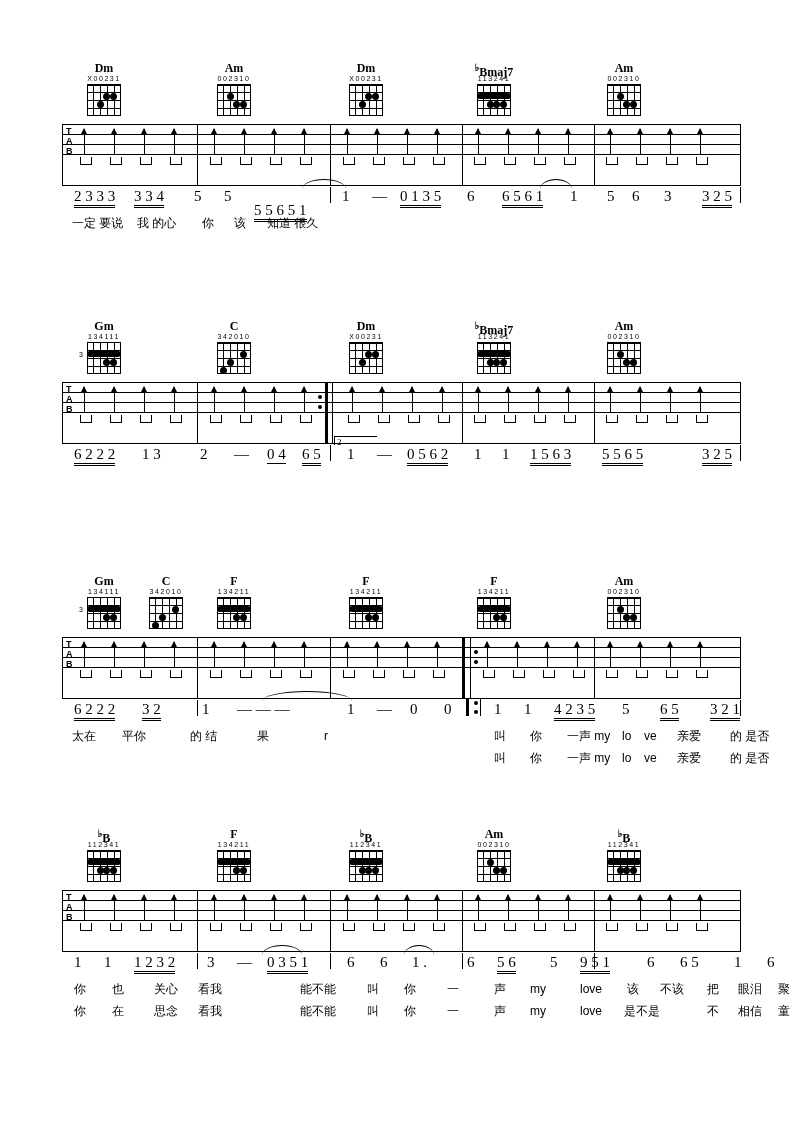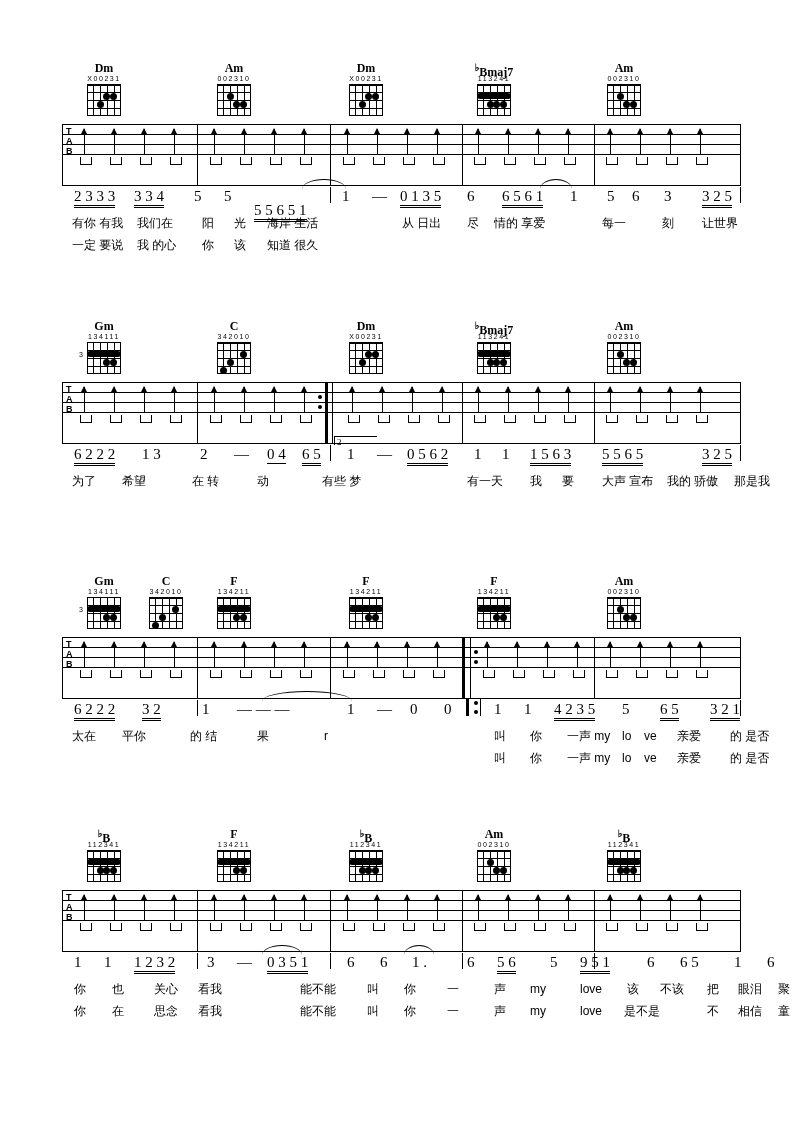--- a/index.html
+++ b/index.html
@@ -447,33 +447,20 @@
       <div class="num" style="left:570px;top:2px;">6</div>
       <div class="num" style="left:602px;top:2px;">3</div>
       <div class="num under2" style="left:640px;top:2px;">3 2 5</div>
       <div class="bar-sep" style="left:268px;top:1px;"></div>
       <div class="bar-sep" style="left:678px;top:1px;"></div>
       <div class="slur" style="left:240px;top:-7px;width:44px;"></div>
       <div class="slur" style="left:478px;top:-7px;width:32px;"></div>
     </div>
 
     <div class="lyrics">
-      <div class="lyr" style="left:10px;">有你 有我</div>
-      <div class="lyr" style="left:75px;">我们在</div>
-      <div class="lyr" style="left:140px;">阳</div>
-      <div class="lyr" style="left:172px;">光</div>
-      <div class="lyr" style="left:205px;">海岸 生活</div>
-      <div class="lyr" style="left:340px;">从 日出</div>
-      <div class="lyr" style="left:405px;">尽</div>
-      <div class="lyr" style="left:432px;">情的 享爱</div>
-      <div class="lyr" style="left:540px;">每一</div>
-      <div class="lyr" style="left:600px;">刻</div>
-      <div class="lyr" style="left:640px;">让世界</div>
-    </div>
-    <div class="lyrics">
       <div class="lyr" style="left:10px;">一定 要说</div>
       <div class="lyr" style="left:75px;">我 的心</div>
       <div class="lyr" style="left:140px;">你</div>
       <div class="lyr" style="left:172px;">该</div>
       <div class="lyr" style="left:205px;">知道 很久</div>
     </div>
   </div>
 
   <div class="system" style="position:absolute;left:0;top:320px;">
     <div class="chord-row">
@@ -702,33 +689,20 @@
       <div class="num" style="left:412px;top:2px;">1</div>
       <div class="num" style="left:440px;top:2px;">1</div>
       <div class="num under2" style="left:468px;top:2px;">1 5 6 3</div>
       <div class="num under2" style="left:540px;top:2px;">5 5 6 5</div>
       <div class="num under2" style="left:640px;top:2px;">3 2 5</div>
       <div class="bar-sep" style="left:268px;top:1px;"></div>
       <div class="bar-sep" style="left:678px;top:1px;"></div>
       <div class="volta" style="left:272px;top:-8px;width:40px;">2</div>
     </div>
 
-    <div class="lyrics">
-      <div class="lyr" style="left:10px;">为了</div>
-      <div class="lyr" style="left:60px;">希望</div>
-      <div class="lyr" style="left:130px;">在 转</div>
-      <div class="lyr" style="left:195px;">动</div>
-      <div class="lyr" style="left:260px;">有些 梦</div>
-      <div class="lyr" style="left:405px;">有一天</div>
-      <div class="lyr" style="left:468px;">我</div>
-      <div class="lyr" style="left:500px;">要</div>
-      <div class="lyr" style="left:540px;">大声 宣布</div>
-      <div class="lyr" style="left:605px;">我的 骄傲</div>
-      <div class="lyr" style="left:672px;">那是我</div>
-    </div>
     <div class="lyrics"></div>
   </div>
 
   <div class="system" style="position:absolute;left:0;top:575px;">
     <div class="chord-row">
       <div class="chord" style="left:78px;">
         <div class="chord-name">Gm</div>
         <div class="chord-fingers">134111</div>
         <div class="grid-wrap">
           <div class="grid">

